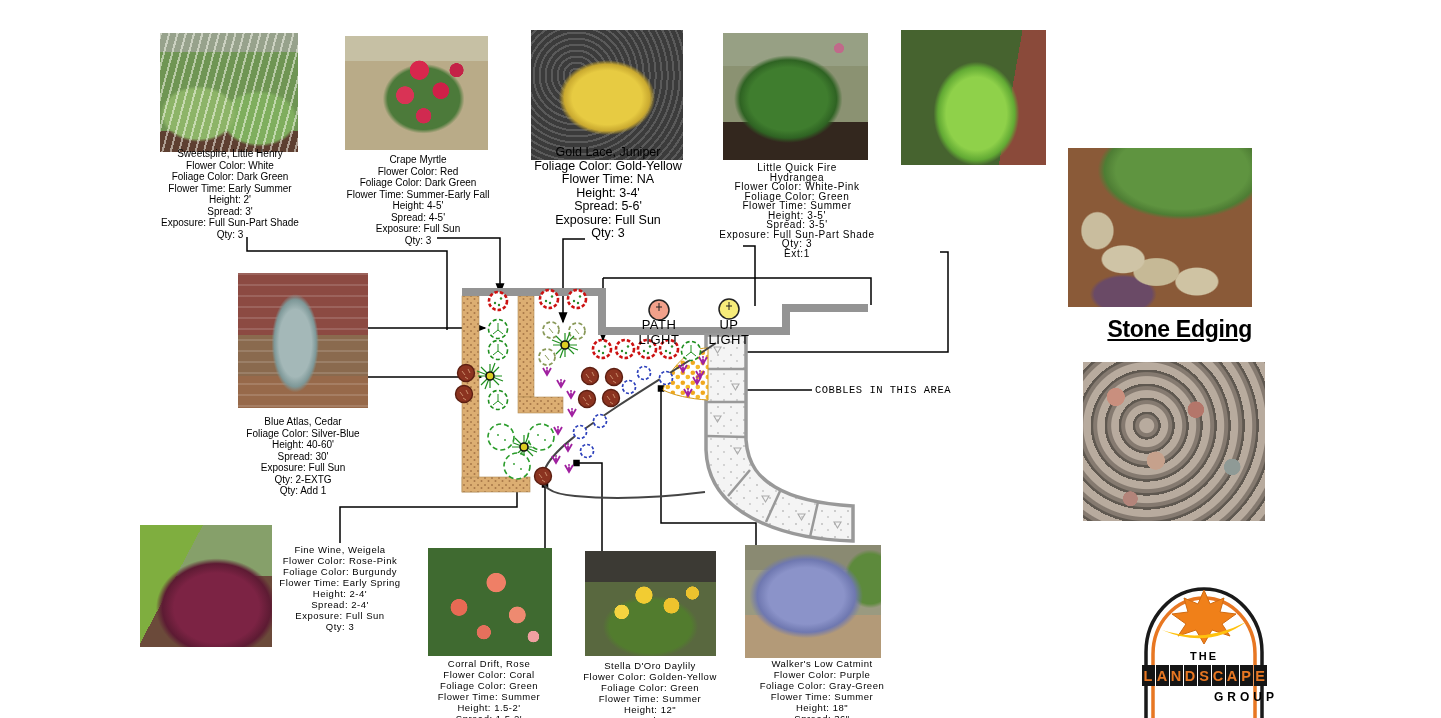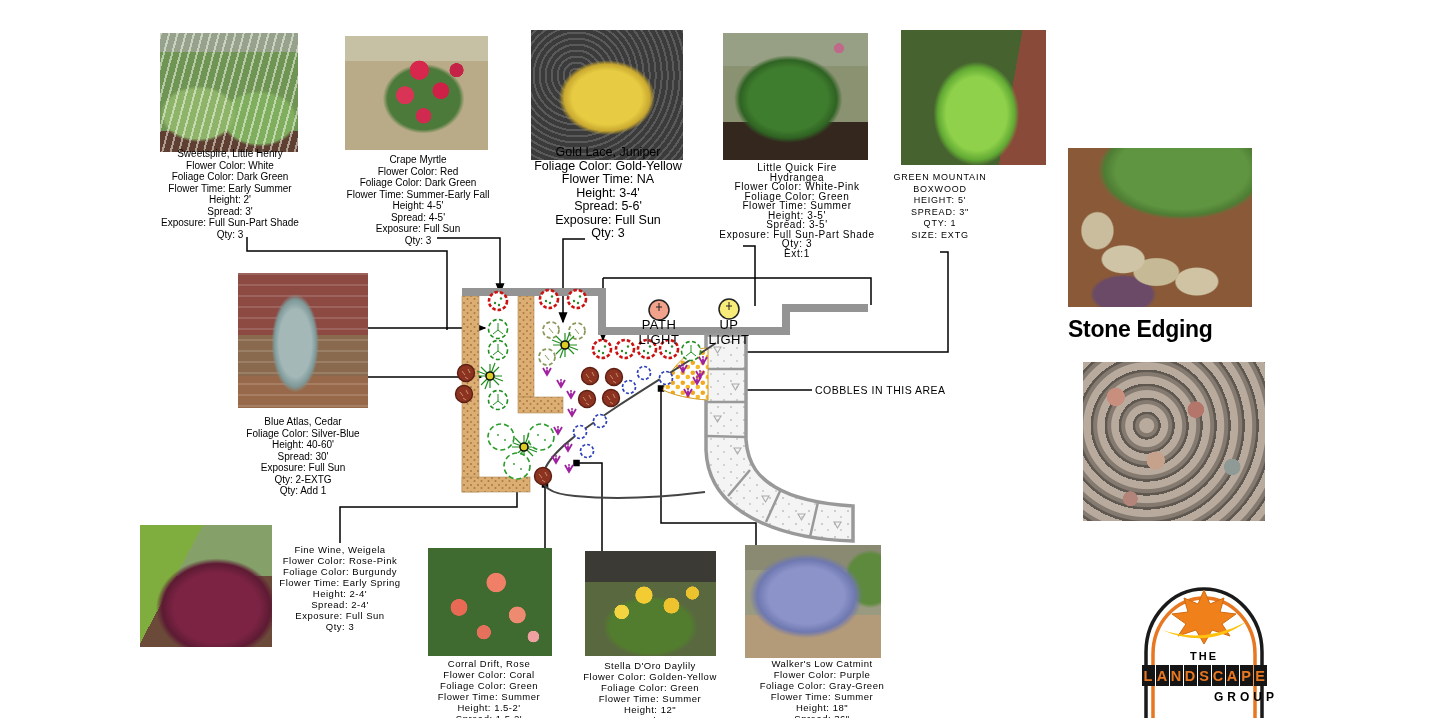--- a/index.html
+++ b/index.html
@@ -6,21 +6,21 @@
   .stage{position:relative;width:1441px;height:718px;overflow:hidden;background:#fff;
          font-family:"Liberation Sans",sans-serif;color:#000;}
   .plan-svg{position:absolute;left:0;top:0;z-index:1;}
   .photo{position:absolute;z-index:2;}
   .plabel{position:absolute;z-index:3;text-align:center;font-size:10px;line-height:11.5px;}
   .plabel div{white-space:nowrap;}
   .lbl-lg{font-size:12.5px;line-height:13.5px;}
   .lbl-sp{font-size:10px;line-height:9.5px;letter-spacing:.6px;}
   .lbl-caps{font-size:9px;line-height:11.5px;letter-spacing:.8px;}
   .lbl-bot{font-size:9.5px;line-height:11px;letter-spacing:.5px;}
-  .caption{position:absolute;z-index:3;text-align:left;font-size:23px;font-weight:bold;letter-spacing:-0.3px;}
+  .caption{position:absolute;z-index:3;text-align:right;font-size:23px;font-weight:bold;letter-spacing:-0.3px;text-decoration:underline;}
   .planlabel{position:absolute;z-index:3;font-size:13px;letter-spacing:.5px;text-align:center;}
   .cobbles-label{position:absolute;z-index:3;font-size:10.5px;letter-spacing:.5px;text-align:left;}
 
   
   .ph-sweetspire{left:160px;top:33px;width:138px;height:119px;background:
     repeating-linear-gradient(105deg,rgba(255,255,245,.5) 0 2px,transparent 2px 8px),
     radial-gradient(ellipse 45% 38% at 28% 68%,#8db468 0 55%,transparent 62%),
     radial-gradient(ellipse 45% 38% at 72% 72%,#7fae5e 0 55%,transparent 62%),
     linear-gradient(#97a28c 0 16%,#6f9554 16% 82%,#5e3f31 82%);}
   .ph-crape{left:345px;top:36px;width:143px;height:114px;background:
@@ -317,28 +317,20 @@
     <div>Flower Color: White-Pink</div>
       <div>Foliage Color: Green</div>
     <div>Flower Time: Summer</div>
       <div>Height: 3-5'</div>
     <div>Spread: 3-5'</div>
       <div>Exposure: Full Sun-Part Shade</div>
     <div>Qty: 3</div>
       <div>Ext:1</div>
   </div>
 
-  <div class="plabel lbl-caps" style="left:870px;top:172px;width:140px;">
-    <div>GREEN MOUNTAIN</div>
-      <div>BOXWOOD</div>
-    <div>HEIGHT: 5'</div>
-      <div>SPREAD: 3"</div>
-    <div>QTY: 1</div>
-      <div>SIZE: EXTG</div>
-  </div>
 
   <div class="plabel" style="left:223px;top:416px;width:160px;">
     <div>Blue Atlas, Cedar</div>
       <div>Foliage Color: Silver-Blue</div>
     <div>Height: 40-60'</div>
       <div>Spread: 30'</div>
     <div>Exposure: Full Sun</div>
       <div>Qty: 2-EXTG</div>
     <div>Qty: Add 1</div>
   </div>
@@ -376,21 +368,21 @@
     <div>Walker's Low Catmint</div>
       <div>Flower Color: Purple</div>
     <div>Foliage Color: Gray-Green</div>
       <div>Flower Time: Summer</div>
     <div>Height: 18"</div>
       <div>Spread: 36"</div>
   </div>
 
   <div class="planlabel" style="left:626px;top:317px;width:66px;">PATH LIGHT</div>
   <div class="planlabel" style="left:703px;top:317px;width:52px;">UP LIGHT</div>
-  <div class="cobbles-label" style="left:815px;top:384px;width:160px;">COBBLES IN THIS AREA</div>
+  <div class="cobbles-label" style="left:815px;top:384px;width:160px;font-family:Liberation Mono, monospace;">COBBLES IN THIS AREA</div>
 
   <div class="caption" style="left:1068px;top:316px;width:184px;">Stone Edging</div>
 
   <div class="logo">
     <svg width="148" height="138" viewBox="0 0 148 138">
       <path d="M16,138 L16,72 A58,63 0 0 1 132,72 L132,138" stroke="#1a1a1a" stroke-width="3.5" fill="none"></path>
       <path d="M23,138 L23,74 A51,56 0 0 1 125,74 L125,138" stroke="#e87722" stroke-width="3.5" fill="none"></path>
       <g>
         <path d="M74,10 L80,24 L94,18 L90,32 L106,34 L92,44 L100,56 L82,50 L74,64 L66,50 L48,56 L56,44 L42,34 L58,32 L54,18 L68,24 Z" fill="#f08019" stroke="#d06a10" stroke-width="1"></path>
         <path d="M32,50 Q74,64 116,42 Q78,70 32,50 Z" fill="#ffc20e"></path>

